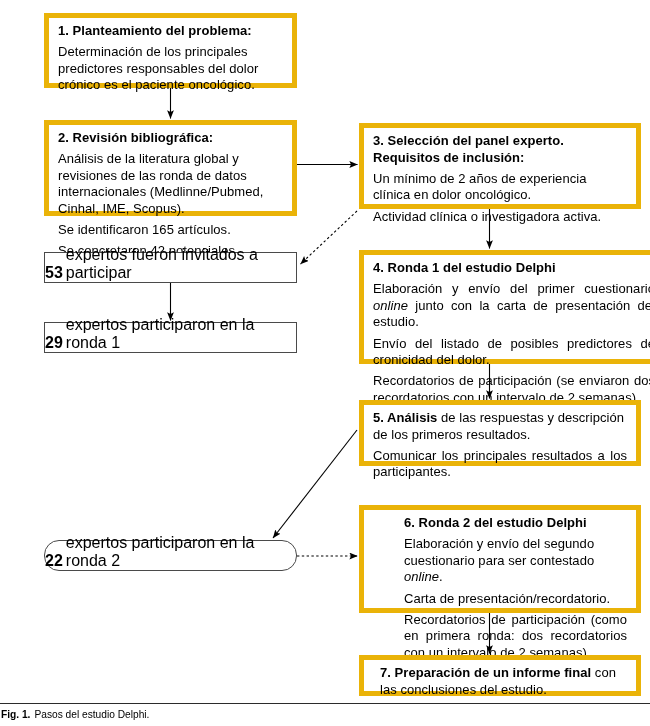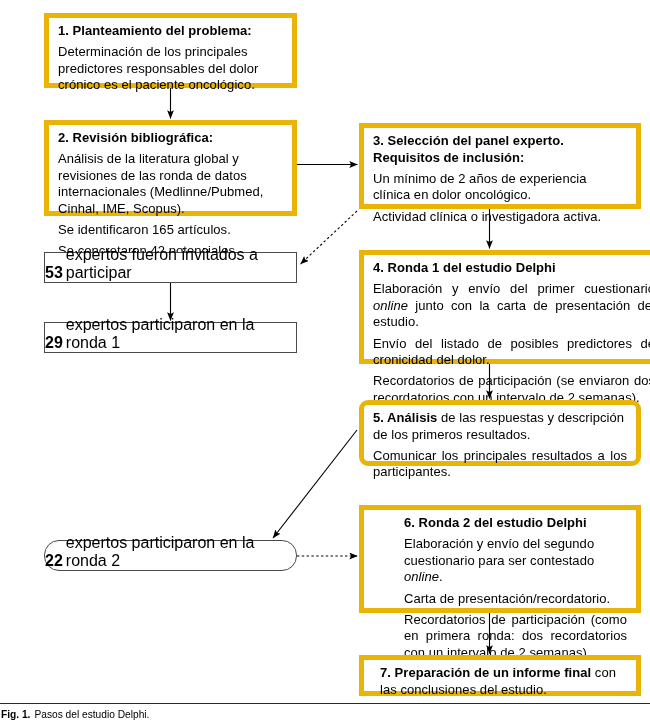--- a/index.html
+++ b/index.html
@@ -40,21 +40,21 @@
 
   
   #box1{left:44px;  top:13px;  width:253px; height:75px;}
   #box2{left:44px;  top:120px; width:253px; height:96px;}
   #box53{left:44px; top:252px; width:253px; height:31px;}
   #box29{left:44px; top:322px; width:253px; height:31px;}
   #box22{left:44px; top:540px; width:253px; height:31px;border-radius:15px;}
 
   #box3{left:359px; top:123px; width:282px; height:86px;}
   #box4{left:359px; top:250px; width:310px; height:114px;}
-  #box5{left:359px; top:400px; width:282px; height:66px;border-radius:9px;}
+  #box5{left:359px; top:400px; width:282px; height:66px;}
   #box6{left:359px; top:505px; width:282px; height:108px;padding-left:40px;}
   #box7{left:359px; top:655px; width:282px; height:41px;padding-left:16px;}
 
   #caption{
     position:absolute;left:0;top:703px;width:650px;
     font-size:10.2px;
   }
   #caption .rule{
     border-top:1px solid #2b2b2b;width:650px;height:0;margin-bottom:5px;
   }

